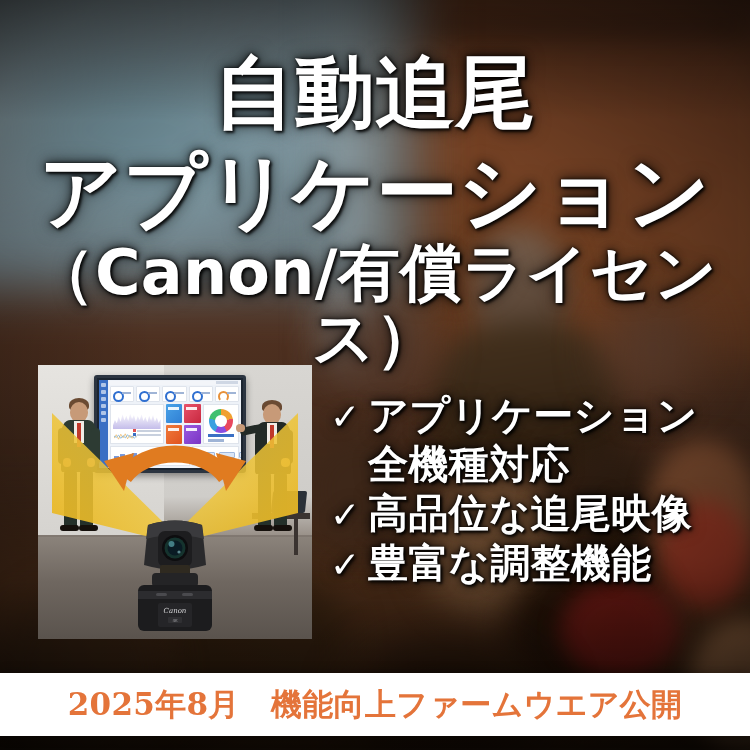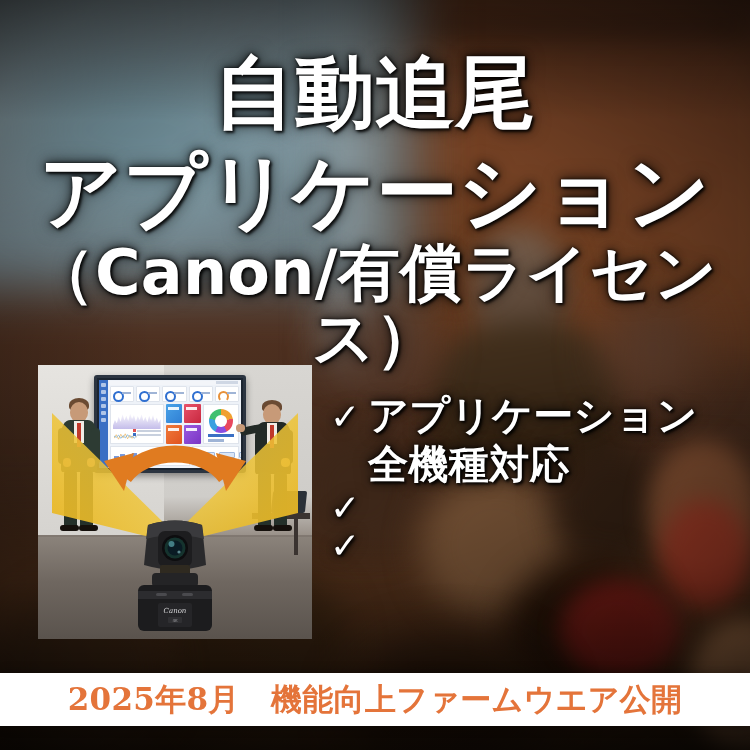--- a/index.html
+++ b/index.html
@@ -202,21 +202,21 @@
   .frow{display:flex;align-items:baseline;margin-bottom:2px;}
   .fchk{
     width:38px;flex:0 0 38px;font-size:36px;line-height:1;font-weight:400;
     text-align:left;
   }
   .ftxt{font-size:40px;line-height:1.18;font-weight:600;letter-spacing:.01em;}
   .frow.cont .fchk{visibility:hidden;}
 
   
   .banner{
-    position:absolute;left:0;right:0;top:673px;height:53px;
+    position:absolute;left:0;right:0;top:673px;height:63px;
     background:#ffffff;
     display:flex;align-items:center;justify-content:center;
     box-shadow:0 0 10px rgba(0,0,0,.35);
   }
   .banner-text{
     color:#e4743a;
     font-size:31px;
     font-weight:700;
     letter-spacing:.01em;
     white-space:pre;
@@ -446,23 +446,25 @@
     <div class="frow">
       <div class="fchk">✓</div>
       <div class="ftxt">アプリケーション</div>
     </div>
     <div class="frow cont">
       <div class="fchk"></div>
       <div class="ftxt">全機種対応</div>
     </div>
     <div class="frow">
       <div class="fchk">✓</div>
+      <div class="ftxt">高品位な追尾映像</div>
     </div>
     <div class="frow">
       <div class="fchk">✓</div>
+      <div class="ftxt">豊富な調整機能</div>
     </div>
   </div>
 
   <div class="banner">
     <span class="banner-text">2025年8月　機能向上ファームウエア公開</span>
   </div>
 
 </div>
 
 </body></html>

